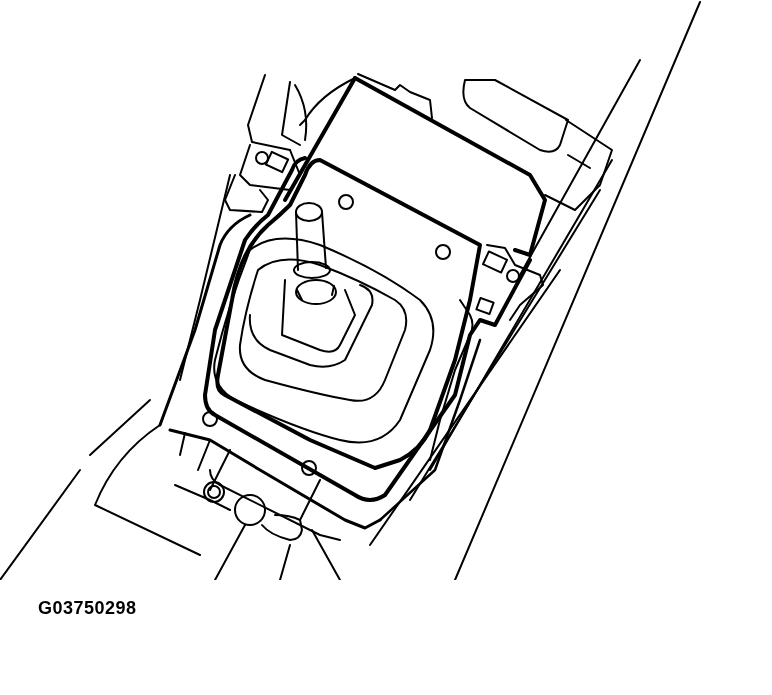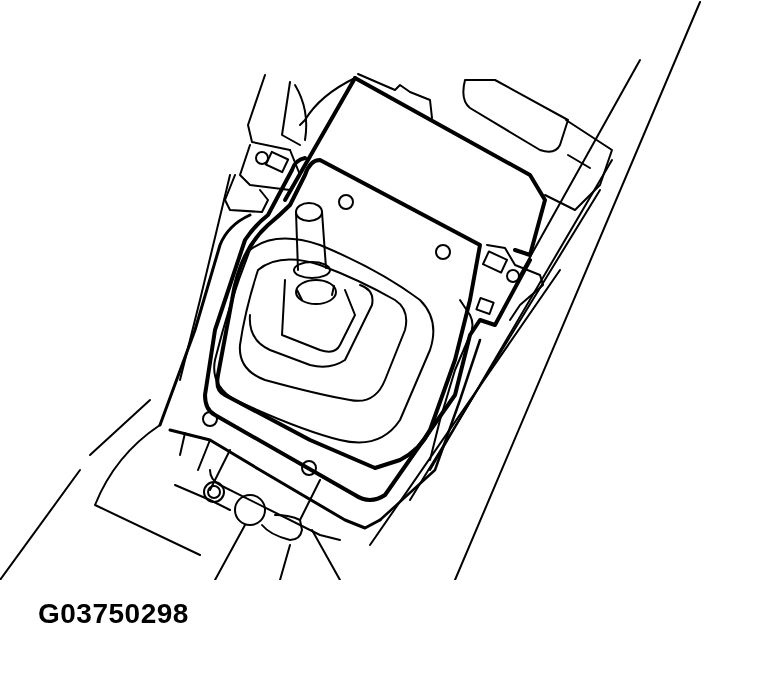--- a/index.html
+++ b/index.html
@@ -23,21 +23,21 @@
     }
     .figure svg {
       width: 772px;
       height: 580px;
       display: block;
     }
     .caption {
       position: absolute;
       left: 38px;
       top: 598px;
-      font-size: 28px;
+      font-size: 18px;
       font-weight: bold;
       color: #000000;
       letter-spacing: 0.5px;
     }
   </style>
 </head>
 <body>
 
 <div class="figure">
   <svg viewBox="0 0 772 580" xmlns="http://www.w3.org/2000/svg" fill="none" stroke="#000" stroke-linejoin="round" stroke-linecap="round">

